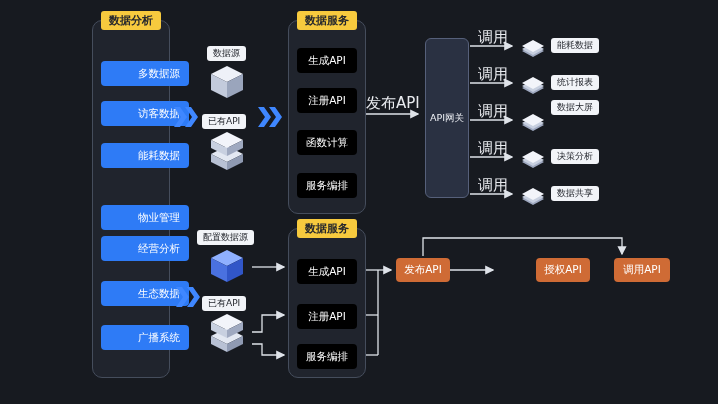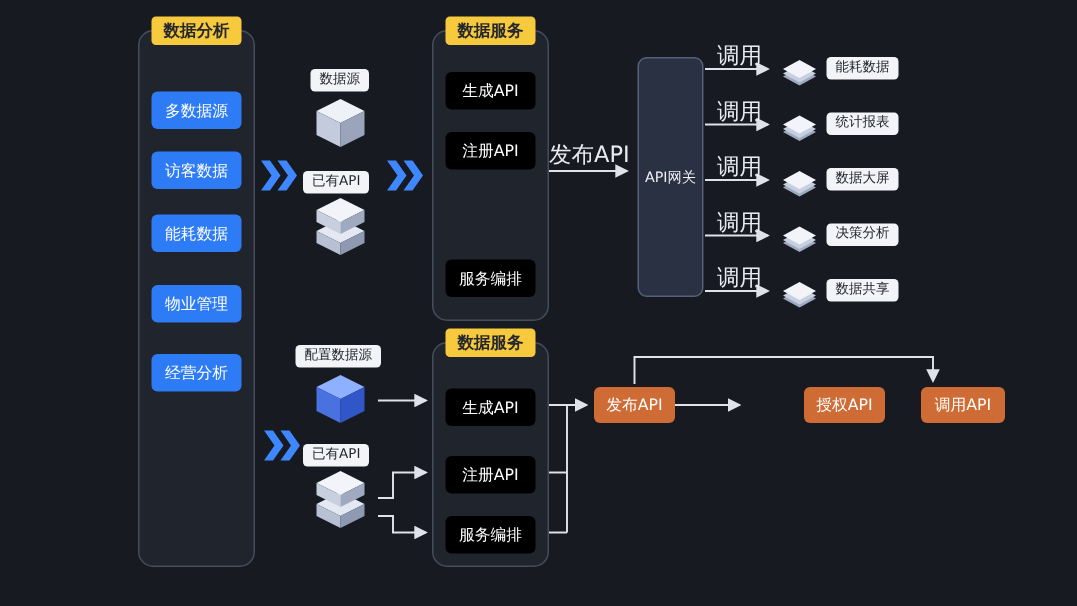--- a/index.html
+++ b/index.html
@@ -11,21 +11,21 @@
   .panel{position:absolute;background:#20242d;border:1px solid #454d5c;border-radius:10px;z-index:2;}
   .tag{
     position:absolute;top:-10px;left:50%;transform:translateX(-50%);
     background:#f7ca3e;color:#26282d;font-size:11px;font-weight:700;
     padding:2px 8px;border-radius:3px;white-space:nowrap;z-index:3;
   }
   .node{
     position:absolute;left:8px;width:60px;height:25px;border-radius:4px;color:#fff;
     font-size:10.5px;display:flex;align-items:center;justify-content:center;white-space:nowrap;
   }
-  .node--blue{background:#2e7bf6;}
+  .node--blue{background:#2e7bf6;padding-left:28px;}
   .node--green{background:#000000;}
   .step{
     position:absolute;height:24px;border-radius:4px;background:#cf6b35;color:#fff;
     font-size:10.5px;display:flex;align-items:center;justify-content:center;z-index:2;white-space:nowrap;
   }
   .pill{
     position:absolute;background:#f2f4f8;color:#23262d;font-size:9px;line-height:1;
     padding:3px 6px;border-radius:3px;white-space:nowrap;z-index:2;
   }
   .flow-label{position:absolute;color:#e9ebef;font-size:15px;white-space:nowrap;z-index:2;text-align:center;}
@@ -67,22 +67,24 @@
       <path d="M552,270 L589,270" marker-end="url(#arw)"></path>
       <path d="M423,256 L423,238 L622,238 L622,254" marker-end="url(#arw)"></path>
     </g>
   </svg>
 
   <div class="panel" style="left:92px;top:20px;width:76px;height:356px;">
     <div class="tag">数据分析</div>
     <div class="node node--blue" style="top:40px;">多数据源</div>
     <div class="node node--blue" style="top:80px;">访客数据</div>
     <div class="node node--blue" style="top:122px;">能耗数据</div>
-    <div class="node node--blue" style="top:169px;">物业管理</div>
+    <div class="node node--blue" style="top:184px;">物业管理</div>
     <div class="node node--blue" style="top:215px;">经营分析</div>
+    <div class="node node--blue" style="top:260px;">生态数据</div>
+    <div class="node node--blue" style="top:304px;">广播系统</div>
   </div>
 
   <svg class="icon" style="left:174px;top:106px;" width="24" height="22">
     <polygon points="0,1 6,1 13,11 6,21 0,21 7,11" fill="#3f87ff"></polygon>
     <polygon points="11,1 17,1 24,11 17,21 11,21 18,11" fill="#3f87ff"></polygon>
   </svg>
   <svg class="icon" style="left:258px;top:106px;" width="24" height="22">
     <polygon points="0,1 6,1 13,11 6,21 0,21 7,11" fill="#3f87ff"></polygon>
     <polygon points="11,1 17,1 24,11 17,21 11,21 18,11" fill="#3f87ff"></polygon>
   </svg>
@@ -104,20 +106,21 @@
     <polygon points="36,22 20,30 20,38 36,30" fill="#8f9ab2"></polygon>
     <polygon points="20,0 36,8 20,16 4,8" fill="#f2f4fa"></polygon>
     <polygon points="4,8 20,16 20,24 4,16" fill="#c8d0e0"></polygon>
     <polygon points="36,8 20,16 20,24 36,16" fill="#9fa9c0"></polygon>
   </svg>
 
   <div class="panel" style="left:288px;top:20px;width:76px;height:192px;">
     <div class="tag">数据服务</div>
     <div class="node node--green" style="top:27px;">生成API</div>
     <div class="node node--green" style="top:67px;">注册API</div>
+    <div class="node node--green" style="top:109px;">函数计算</div>
     <div class="node node--green" style="top:152px;">服务编排</div>
   </div>
 
   <div class="flow-label" style="left:366px;top:94px;width:52px;">发布API</div>
   <div class="gateway" style="left:425px;top:38px;width:42px;height:158px;">API网关</div>
 
   <div class="flow-label" style="left:478px;top:28px;width:30px;">调用</div>
   <div class="flow-label" style="left:478px;top:65px;width:30px;">调用</div>
   <div class="flow-label" style="left:478px;top:102px;width:30px;">调用</div>
   <div class="flow-label" style="left:478px;top:139px;width:30px;">调用</div>
@@ -144,21 +147,21 @@
       <polygon points="13,7 24,13 13,19 2,13" fill="#f2f4fa"></polygon>
   </svg>
   <svg class="icon" style="left:520px;top:181px;" width="26" height="26">
     <polygon points="13,12 24,18 13,24 2,18" fill="#9fa9c0"></polygon>
       <polygon points="13,10 24,16 13,22 2,16" fill="#c8d0e0"></polygon>
       <polygon points="13,7 24,13 13,19 2,13" fill="#f2f4fa"></polygon>
   </svg>
 
   <div class="pill" style="left:551px;top:38px;">能耗数据</div>
   <div class="pill" style="left:551px;top:75px;">统计报表</div>
-  <div class="pill" style="left:551px;top:112px;">数据大屏</div>
+  <div class="pill" style="left:551px;top:100px;">数据大屏</div>
   <div class="pill" style="left:551px;top:149px;">决策分析</div>
   <div class="pill" style="left:551px;top:186px;">数据共享</div>
 
   <div class="pill" style="left:197px;top:230px;">配置数据源</div>
   <svg class="icon" style="left:207px;top:248px;" width="40" height="36">
     <polygon points="20,2 36,10 20,18 4,10" fill="#8fb0ff"></polygon>
     <polygon points="4,10 20,18 20,34 4,26" fill="#4a71e0"></polygon>
     <polygon points="36,10 20,18 20,34 36,26" fill="#3156c8"></polygon>
   </svg>
   <div class="pill" style="left:202px;top:296px;">已有API</div>

